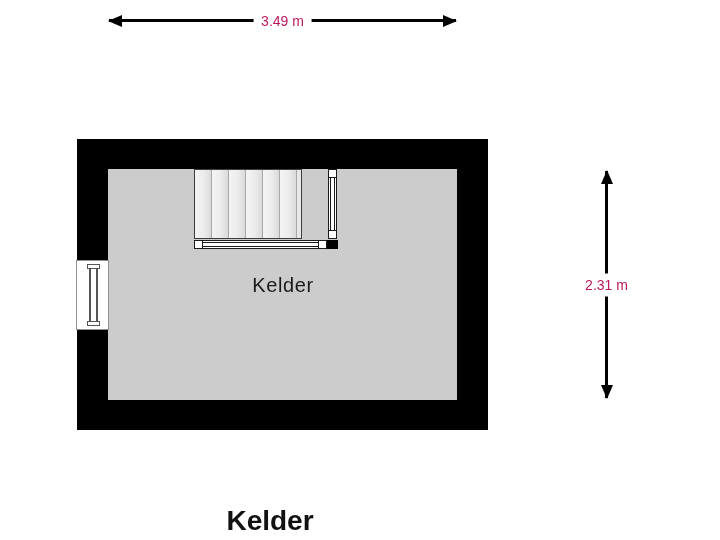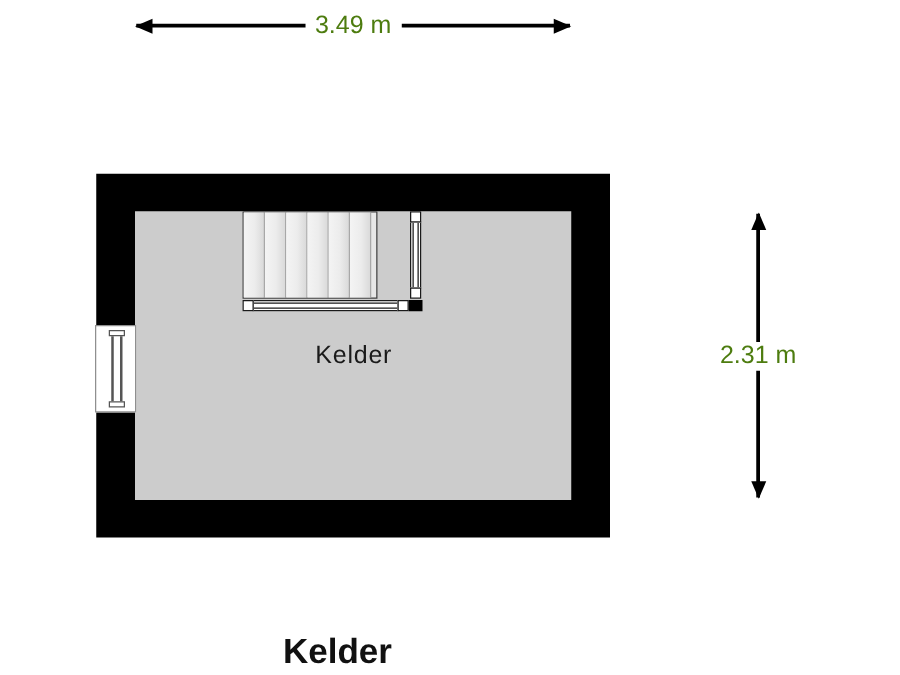--- a/index.html
+++ b/index.html
@@ -187,22 +187,22 @@
   }
   .dim-v .head-up   { top: 0;    border-bottom: 14px solid var(--dim, #000000); }
   .dim-v .head-down { bottom: 0; border-top: 14px solid var(--dim, #000000); }
   .dim-label {
     position: absolute;
     left: 50%; top: 50%;
     transform: translate(-50%, -50%);
     background: var(--pill, #ffffff);
     border-radius: 8px;
     padding: 1px 8px;
-    font-size: 20px;
-    color: #4d7c0f;
+    font-size: 14px;
+    color: #be185d;
     white-space: nowrap;
     line-height: 21px;
     text-align: center;
   }
 </style>
 </head>
 <body>
 
 <div class="canvas">
 

